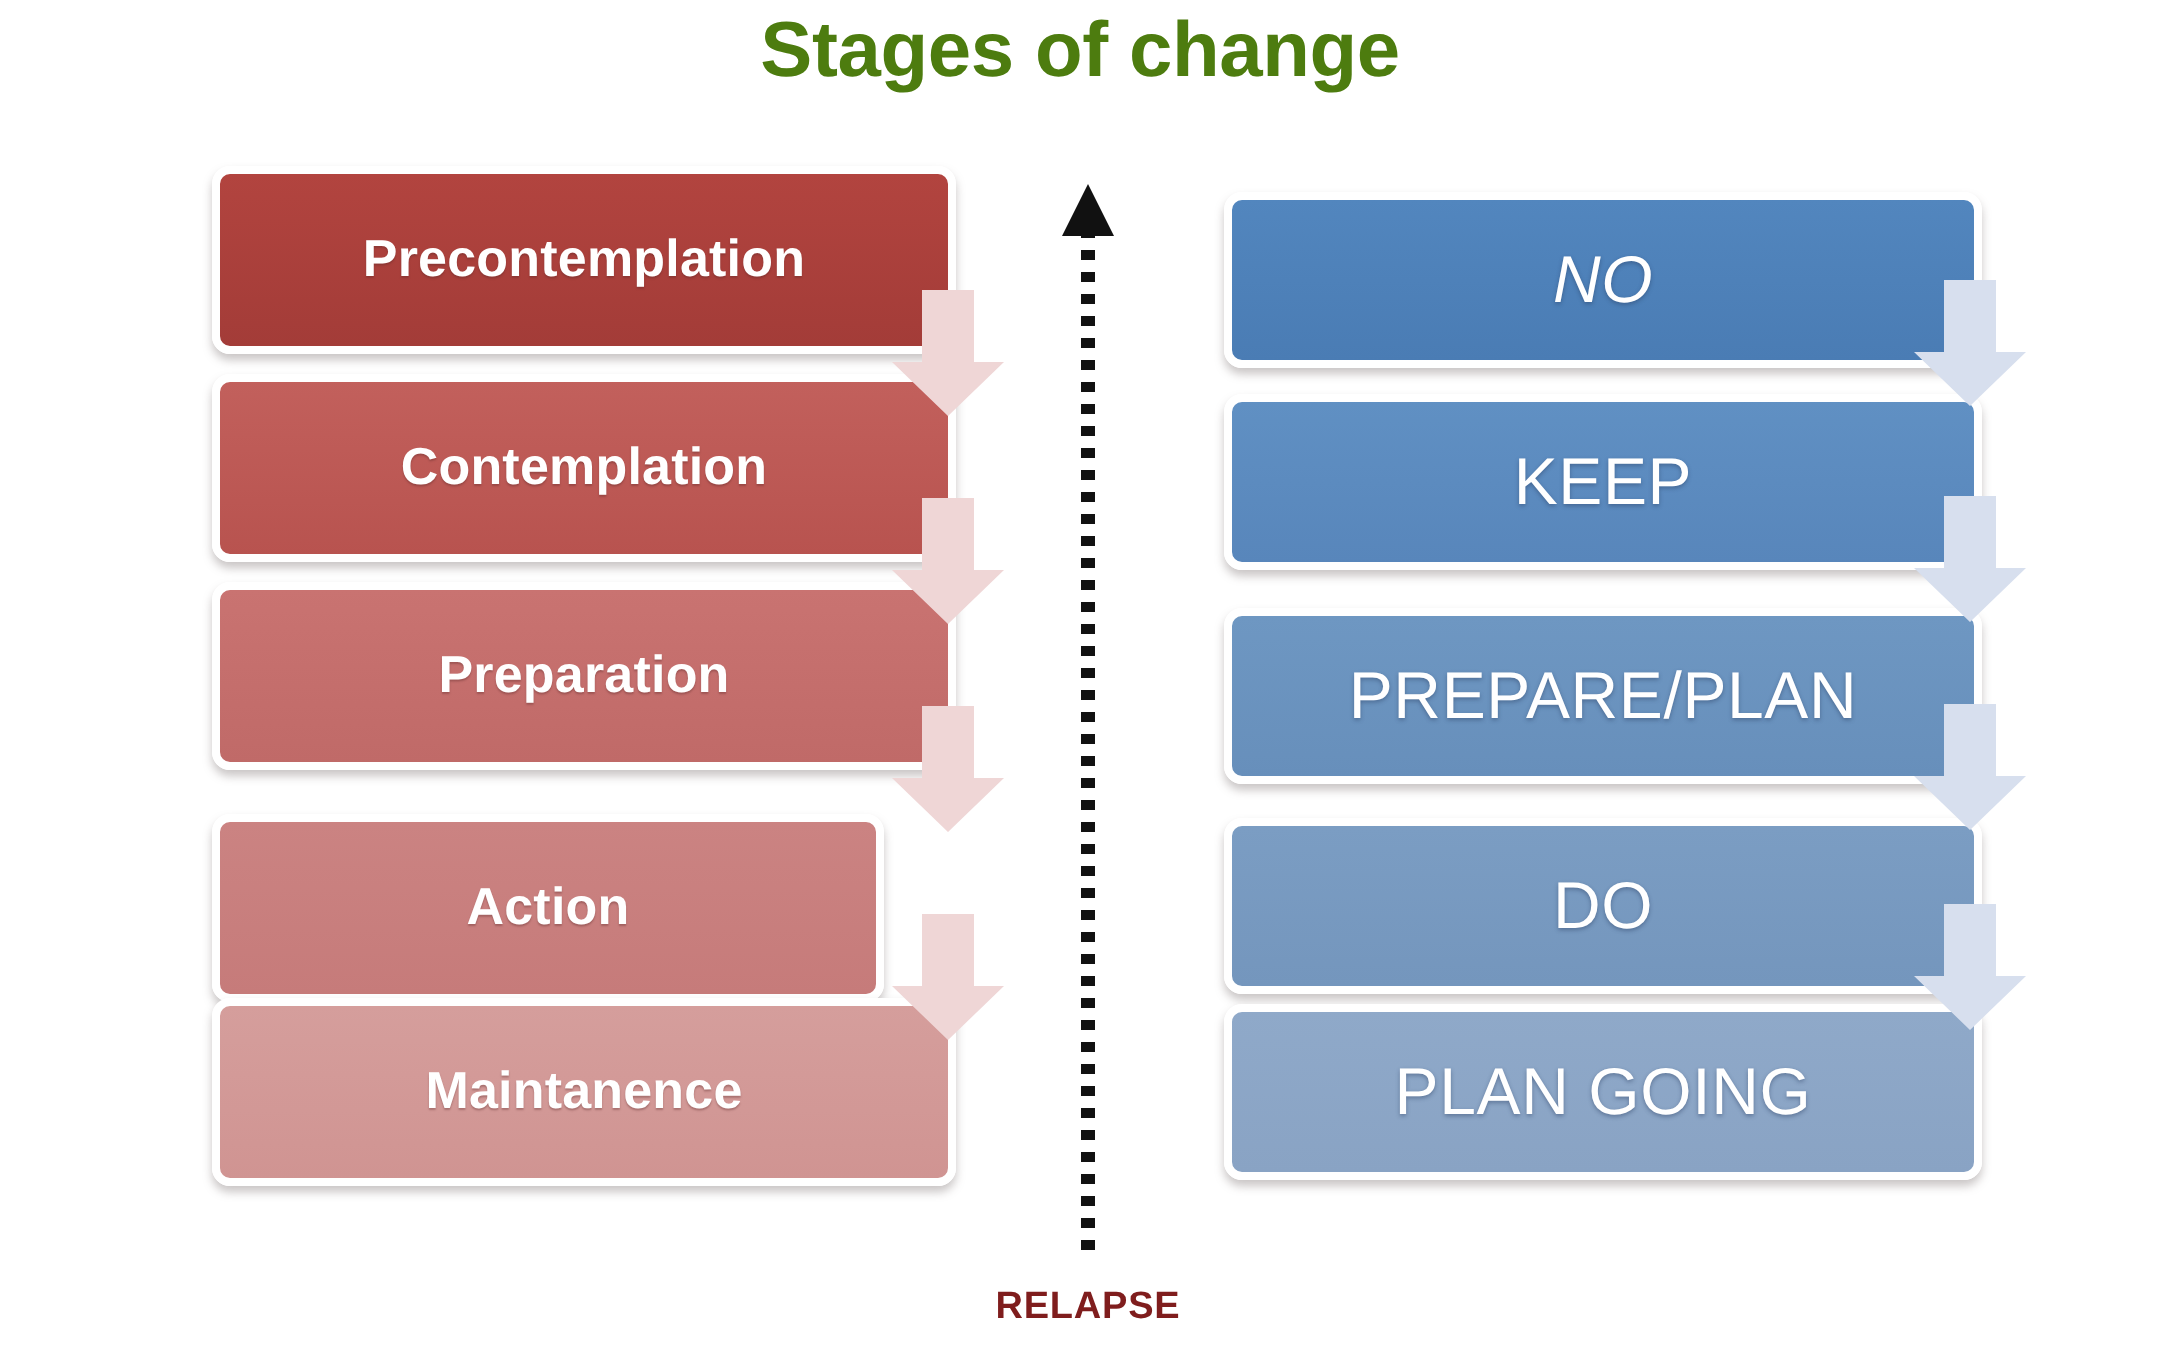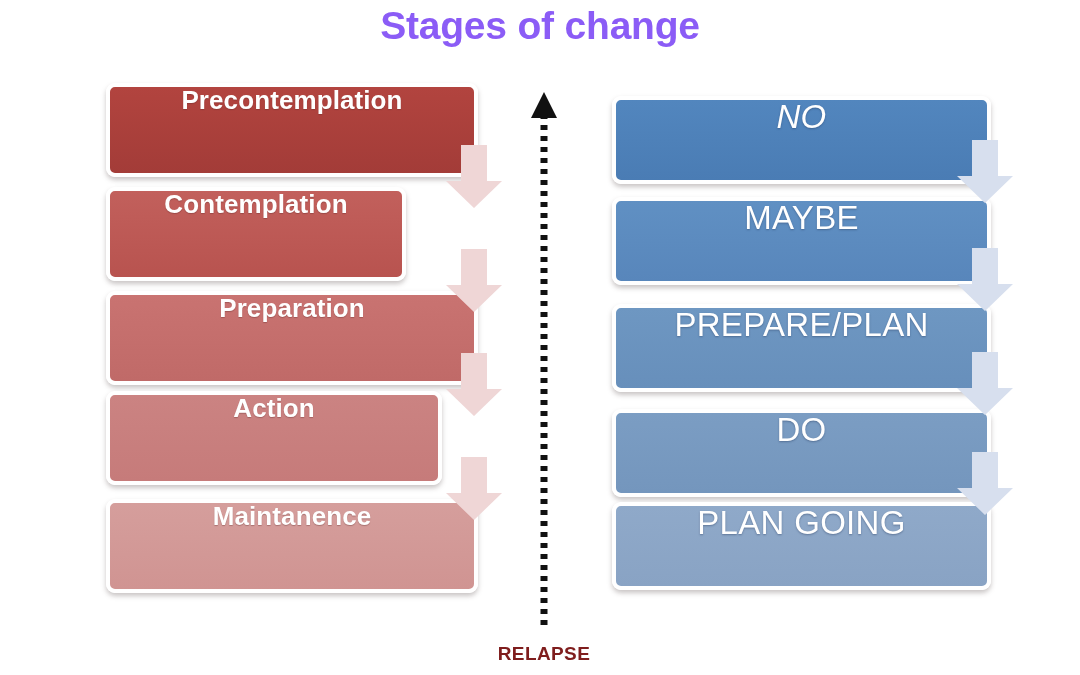--- a/index.html
+++ b/index.html
@@ -18,40 +18,41 @@
 
   
   #page-title {
     position: absolute;
     left: 0;
     top: 4px;
     width: 1080px;
     text-align: center;
     font-size: 39px;
     font-weight: bold;
-    color: #8b5cf6;
+    color: #4d7c0f;
     letter-spacing: -0.2px;
     white-space: nowrap;
   }
 
   
   .column {
     position: absolute;
   }
   #stages-column  { left: 106px; top: 83px;  width: 372px; }
   #responses-column { left: 612px; top: 96px; width: 379px; }
 
   
   .stage-box {
     position: absolute;
     box-sizing: border-box;
     border-radius: 9px;
     border: 4px solid #ffffff;
     box-shadow: 0 3px 5px rgba(120,110,110,0.40);
     display: flex;
+    align-items: center;
   }
   .stage-label {
     width: 100%;
     text-align: center;
     color: #ffffff;
     line-height: 1.05;
   }
 
   
   #stages-column .stage-label {
@@ -100,29 +101,29 @@
 <body>
 
 <div id="page-title">Stages of change</div>
 
 <div class="column" id="stages-column">
 
   <div class="stage-box" style="left:0px; top:0px; width:372px; height:94px; background:linear-gradient(180deg,#b2443f,#a33c38);">
     <div class="stage-label">Precontemplation</div>
   </div>
 
-  <div class="stage-box" style="left:0px; top:104px; width:300px; height:94px; background:linear-gradient(180deg,#c2605c,#b8534f);">
+  <div class="stage-box" style="left:0px; top:104px; width:372px; height:94px; background:linear-gradient(180deg,#c2605c,#b8534f);">
     <div class="stage-label">Contemplation</div>
   </div>
 
   <div class="stage-box" style="left:0px; top:208px; width:372px; height:94px; background:linear-gradient(180deg,#c97371,#c06a68);">
     <div class="stage-label">Preparation</div>
   </div>
 
-  <div class="stage-box" style="left:0px; top:308px; width:336px; height:94px; background:linear-gradient(180deg,#cb8382,#c67b7a);">
+  <div class="stage-box" style="left:0px; top:324px; width:336px; height:94px; background:linear-gradient(180deg,#cb8382,#c67b7a);">
     <div class="stage-label">Action</div>
   </div>
 
   <div class="stage-box" style="left:0px; top:416px; width:372px; height:94px; background:linear-gradient(180deg,#d59e9c,#d09492);">
     <div class="stage-label">Maintanence</div>
   </div>
 
   <div class="flow-arrow" style="left:339px; top:62px;">
     <svg viewBox="0 0 58 64" width="58" height="64" aria-hidden="true">
       <path d="M16 0 H42 V36 H57 L29 63 L1 36 H16 Z" fill="#efd6d6"></path>
@@ -153,21 +154,21 @@
 </div>
 <div id="relapse-label">RELAPSE</div>
 
 <div class="column" id="responses-column">
 
   <div class="stage-box" style="left:0px; top:0px; width:379px; height:88px; background:linear-gradient(180deg,#5286be,#4a7cb4);font-style:italic;">
     <div class="stage-label">NO</div>
   </div>
 
   <div class="stage-box" style="left:0px; top:101px; width:379px; height:88px; background:linear-gradient(180deg,#6090c3,#5886bb);">
-    <div class="stage-label">MAYBE</div>
+    <div class="stage-label">KEEP</div>
   </div>
 
   <div class="stage-box" style="left:0px; top:208px; width:379px; height:88px; background:linear-gradient(180deg,#6e97c2,#678fbb);">
     <div class="stage-label">PREPARE/PLAN</div>
   </div>
 
   <div class="stage-box" style="left:0px; top:313px; width:379px; height:88px; background:linear-gradient(180deg,#7b9dc3,#7496bd);">
     <div class="stage-label">DO</div>
   </div>
 

